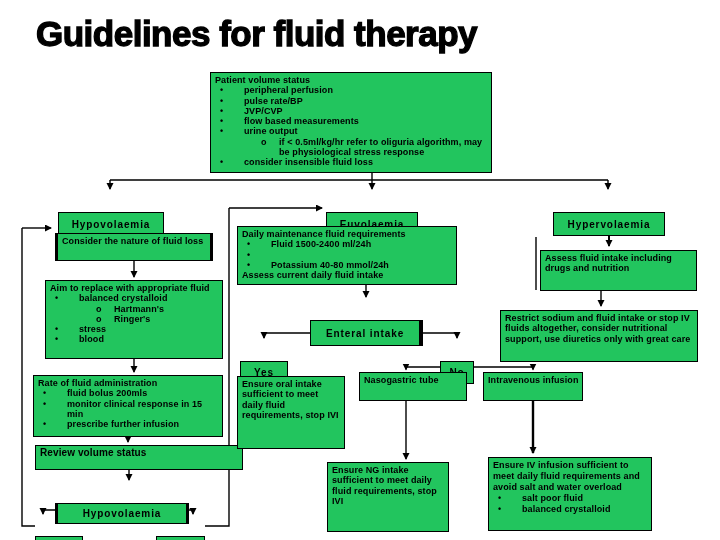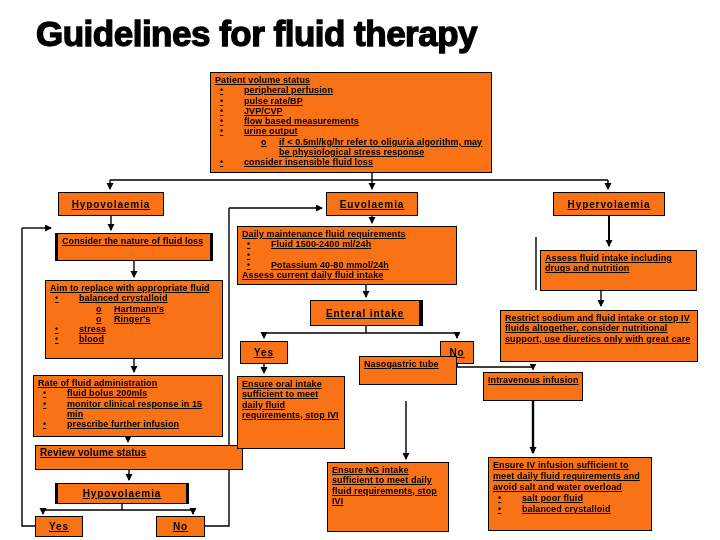--- a/index.html
+++ b/index.html
@@ -10,29 +10,29 @@
   }
   .title {
     position:absolute; left:36px; top:14px;
     font-size:35px; font-weight:700; letter-spacing:-0.5px;
     -webkit-text-stroke:1.3px #000;
     white-space:nowrap;
   }
   svg.connectors { position:absolute; left:0; top:0; pointer-events:none; }
   .node {
     position:absolute; box-sizing:border-box;
-    border:1.6px solid #000; background:#f97316;
+    border:1.6px solid #000; background:#22c55e;
     padding:2px 3px 1px 4px;
     font-size:9px; font-weight:bold; line-height:10.3px;
-    letter-spacing:0.1px; overflow:hidden;text-decoration:underline;
+    letter-spacing:0.1px; overflow:hidden;
   }
   .node.center {
     display:flex; align-items:center; justify-content:center;
     text-align:center; padding:0 2px;
-    font-size:10px; letter-spacing:0.9px; line-height:11px;
+    font-size:10px; letter-spacing:0.9px; line-height:11px;margin-top:20px;
   }
   .node.dense { line-height:11px; }
   .b-lr3 { border-left-width:3px; border-right-width:3px; }
   .b-r4  { border-right-width:4px; }
   .fc-line { display:flex; align-items:flex-start; }
   .fc-line .bullet { flex:0 0 auto; }
   .fc-line .txt { flex:1 1 auto; min-width:0; }
   .i1 { padding-left:5px; }
   .i1 .bullet { width:24px; }
   .i2 { padding-left:46px; }
@@ -237,21 +237,21 @@
 <div class="node center" style="left:440px;top:341px;width:34px;height:23px">
     <div class="fc-line i0">
       <span class="txt">No</span>
     </div>
   </div>
 <div class="node" style="left:237px;top:376px;width:108px;height:73px">
     <div class="fc-line i0">
       <span class="txt">Ensure oral intake sufficient to meet daily fluid requirements, stop IVI</span>
     </div>
   </div>
-<div class="node" style="left:359px;top:356px;width:98px;height:29px">
+<div class="node" style="left:359px;top:372px;width:108px;height:29px">
     <div class="fc-line i0">
       <span class="txt">Nasogastric tube</span>
     </div>
   </div>
 <div class="node" style="left:483px;top:372px;width:100px;height:29px">
     <div class="fc-line i0">
       <span class="txt">Intravenous infusion</span>
     </div>
   </div>
 <div class="node" style="left:327px;top:462px;width:122px;height:70px">

